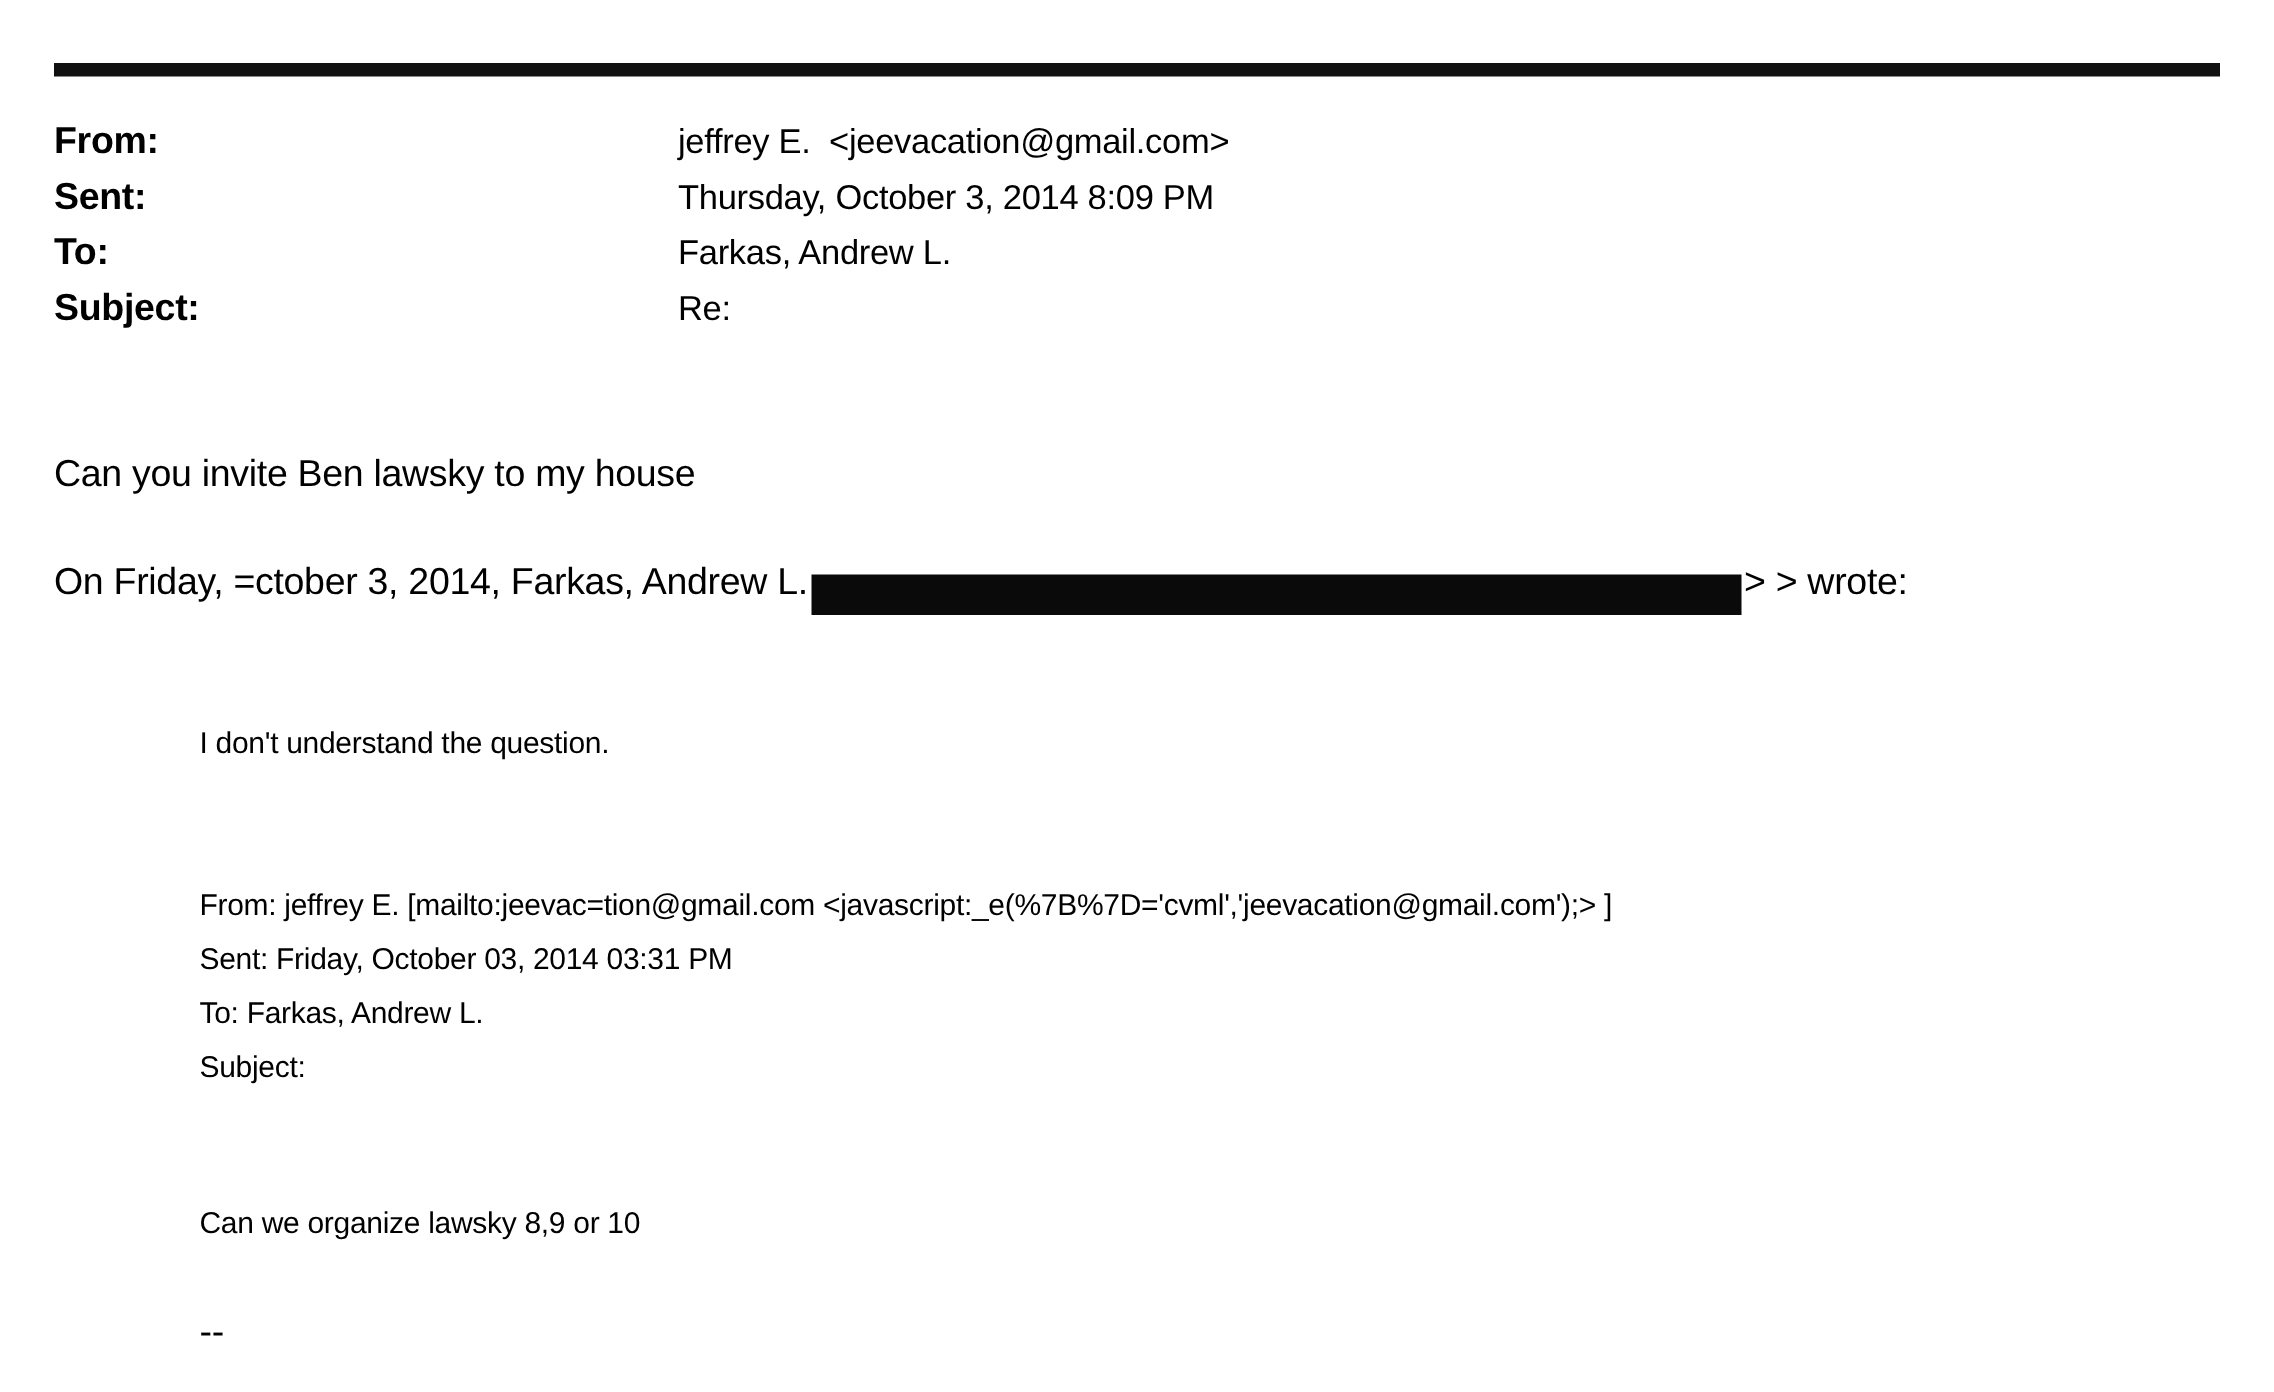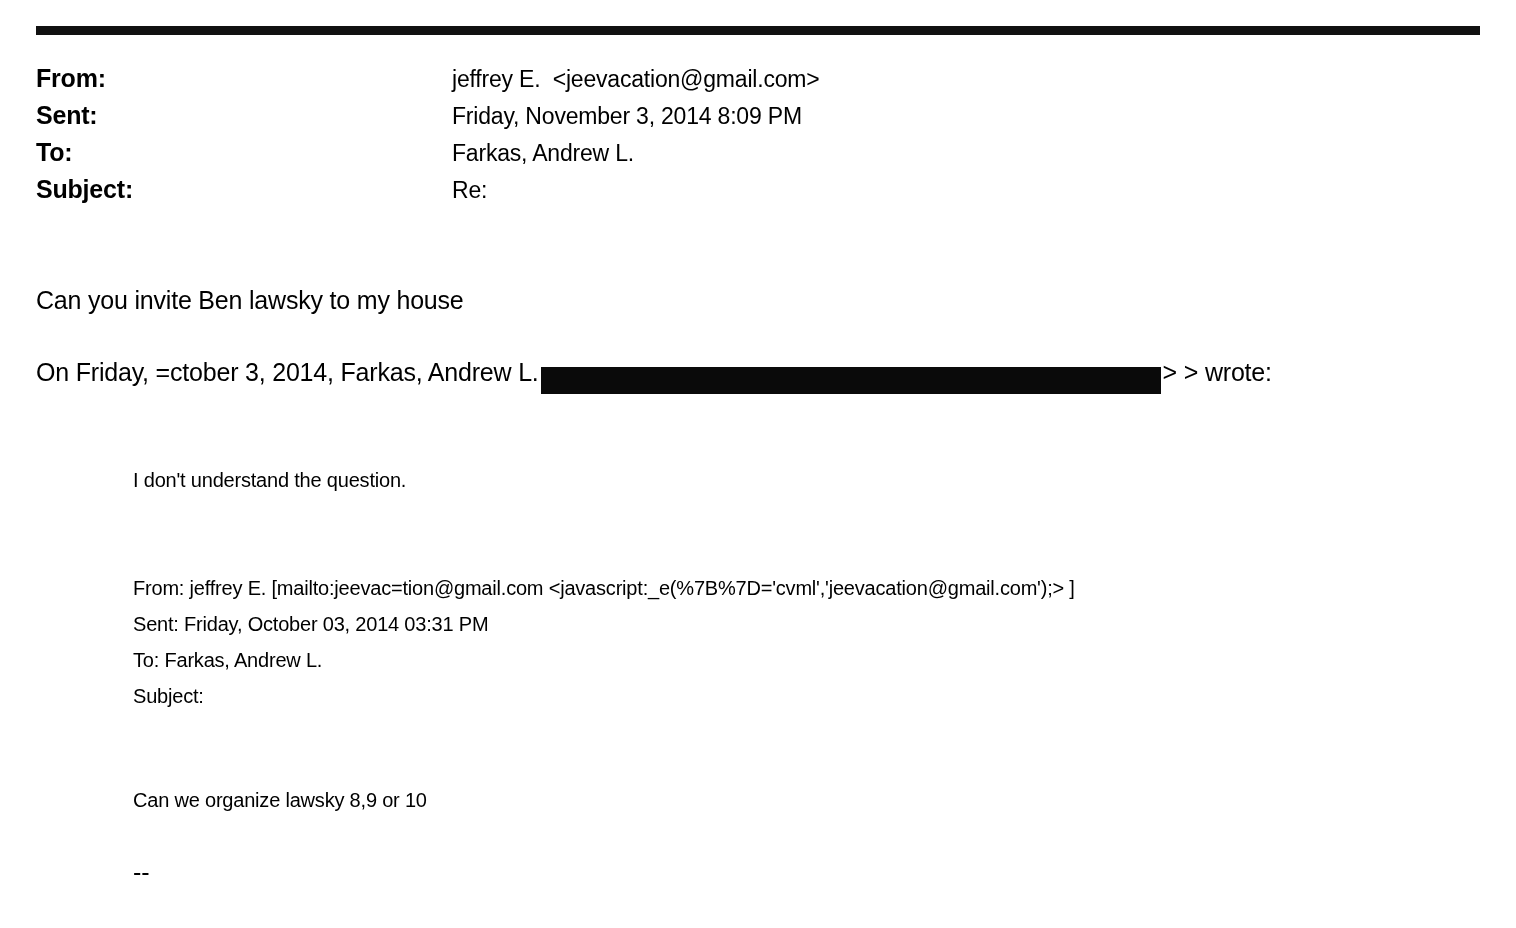--- a/index.html
+++ b/index.html
@@ -12,20 +12,21 @@
     height: 928px;
     font-family: "Liberation Sans", sans-serif;
     color: #000000;
     overflow: hidden;
   }
   .page {
     position: relative;
     width: 1516px;
     height: 796px;
     background: #ffffff;
+    margin-top: 16px;
   }
   .top-rule {
     position: absolute;
     left: 36px;
     top: 26px;
     width: 1444px;
     height: 9px;
     background: #111111;
   }
   .headers {
@@ -111,21 +112,21 @@
 
   <div class="top-rule"></div>
 
   <div class="headers">
     <div class="hdr-row">
       <div class="hdr-label">From:</div>
       <div class="hdr-value">jeffrey E.  &lt;jeevacation@gmail.com&gt;</div>
     </div>
     <div class="hdr-row">
       <div class="hdr-label">Sent:</div>
-      <div class="hdr-value">Friday, November 3, 2014 8:09 PM</div>
+      <div class="hdr-value">Thursday, October 3, 2014 8:09 PM</div>
     </div>
     <div class="hdr-row">
       <div class="hdr-label">To:</div>
       <div class="hdr-value">Farkas, Andrew L.</div>
     </div>
     <div class="hdr-row">
       <div class="hdr-label">Subject:</div>
       <div class="hdr-value">Re:</div>
     </div>
   </div>

